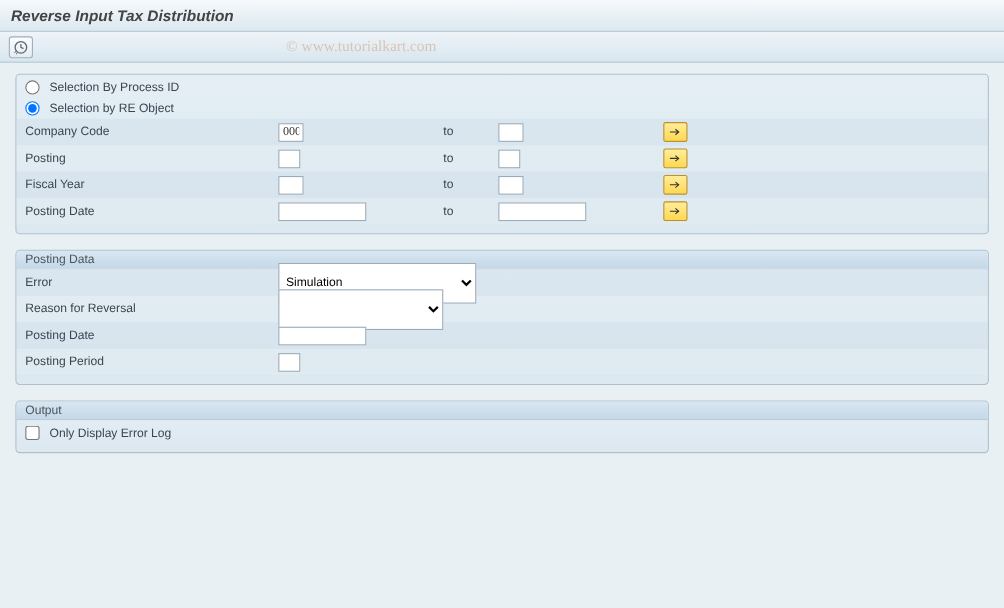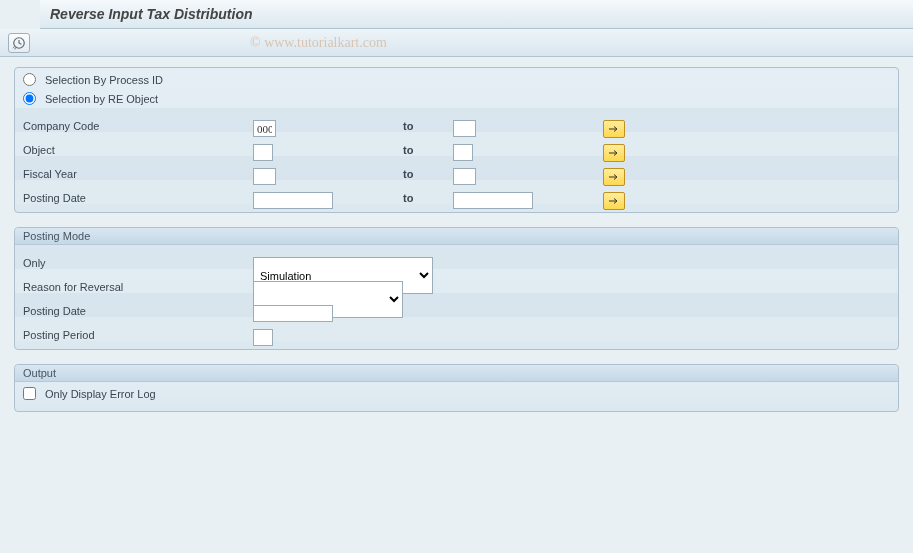--- a/index.html
+++ b/index.html
@@ -13,21 +13,20 @@
       overflow: hidden;
     }
     .title-bar {
       background: linear-gradient(to bottom, #f5f9fc 0%, #dce8f0 100%);
       border-bottom: 1px solid #b0c4d0;
       padding: 6px 10px;
       font-size: 14px;
       font-weight: bold;
       font-style: italic;
       color: #444;
-      margin-left: 40px;
     }
     .toolbar {
       background: linear-gradient(to bottom, #eef4f8 0%, #d8e6ef 100%);
       border-bottom: 1px solid #b0c4d0;
       padding: 4px 8px;
       height: 28px;
       position: relative;
     }
     .execute-btn {
       display: inline-flex;
@@ -36,21 +35,21 @@
       width: 22px;
       height: 20px;
       border: 1px solid #a0b0c0;
       border-radius: 3px;
       background: linear-gradient(to bottom, #fdfdfd, #e5ecf1);
       cursor: pointer;
     }
     .execute-btn svg { width: 14px; height: 14px; }
     .watermark {
       position: absolute;
-      left: 250px;
+      left: 260px;
       top: 6px;
       font-size: 14px;
       color: rgba(200,120,60,0.35);
       font-family: Georgia, serif;
       pointer-events: none;
     }
     .main {
       padding: 10px 14px;
     }
     .group {
@@ -63,30 +62,30 @@
     .group-header {
       background: linear-gradient(to bottom, #d8e7f2 0%, #c5d8e6 100%);
       border-bottom: 1px solid #b6c8d6;
       border-radius: 4px 4px 0 0;
       padding: 2px 8px;
       font-size: 11px;
       color: #4a5560;
     }
     .row {
       display: flex;
-      align-items: flex-start;
+      align-items: center;
       height: 22px;
       padding: 12px 8px;
     }
     .row-odd { background: rgba(210,224,234,0.5); }
     .row-even { background: rgba(225,235,242,0.5); }
     .radio-row { padding-top: 3px; padding-bottom: 3px; height: auto; }
     .label-col { width: 230px; color: #3a4550; display: flex; align-items: center; gap: 4px; }
     .from-col { width: 150px; }
-    .to-label-col { width: 50px; color: #3a4550; font-weight: bold; }
+    .to-label-col { width: 50px; color: #3a4550; }
     .to-col { width: 150px; }
     .btn-col { width: 50px; display: flex; }
     input[type="text"] {
       border: 1px solid #9aabba;
       background: #fff;
       font-size: 11px;
       height: 17px;
       padding: 0 3px;
       color: #333;
     }
@@ -162,21 +161,21 @@
       <div class="btn-col">
           <div class="multi-btn">
             <svg viewBox="0 0 24 16">
               <path d="M2 8 L16 8 M12 3 L18 8 L12 13" fill="none" stroke="#333" stroke-width="2"></path>
             </svg>
           </div>
         </div>
     </div>
 
     <div class="row row-even">
-      <div class="label-col">Object</div>
+      <div class="label-col">Posting</div>
       <div class="from-col"><input type="text" class="inp-sm" style=""></div>
       <div class="to-label-col">to</div>
       <div class="to-col"><input type="text" class="inp-sm" style=""></div>
       <div class="btn-col">
           <div class="multi-btn">
             <svg viewBox="0 0 24 16">
               <path d="M2 8 L16 8 M12 3 L18 8 L12 13" fill="none" stroke="#333" stroke-width="2"></path>
             </svg>
           </div>
         </div>
@@ -207,24 +206,24 @@
               <path d="M2 8 L16 8 M12 3 L18 8 L12 13" fill="none" stroke="#333" stroke-width="2"></path>
             </svg>
           </div>
         </div>
     </div>
 
 
   </div>
 
   <div class="group">
-    <div class="group-header">Posting Mode</div>
-
-    <div class="row row-odd">
-      <div class="label-col">Only</div>
+    <div class="group-header">Posting Data</div>
+
+    <div class="row row-odd">
+      <div class="label-col">Error</div>
       <div class="from-col">
         <select class="inp-select">
           <option>Simulation</option>
         </select>
       </div>
     </div>
 
     <div class="row row-even">
       <div class="label-col">Reason for Reversal</div>
       <div class="from-col">

